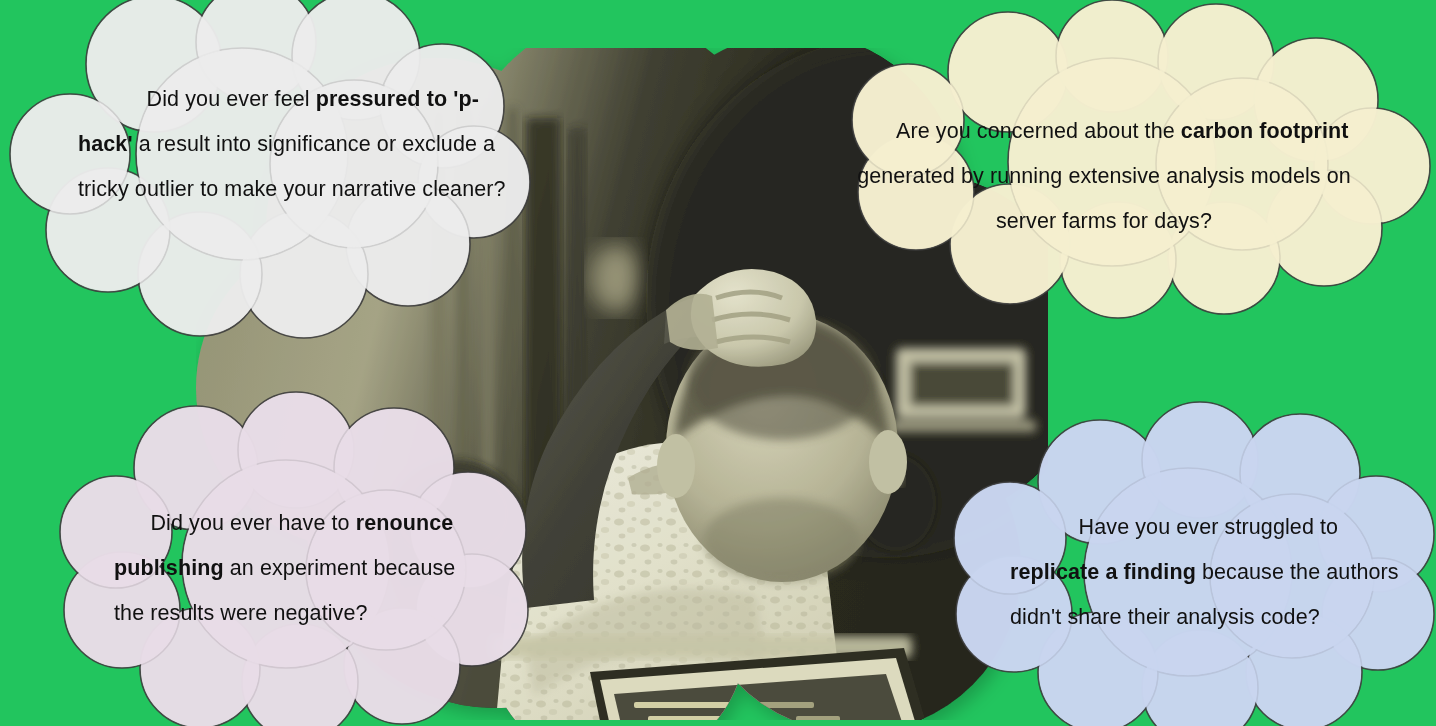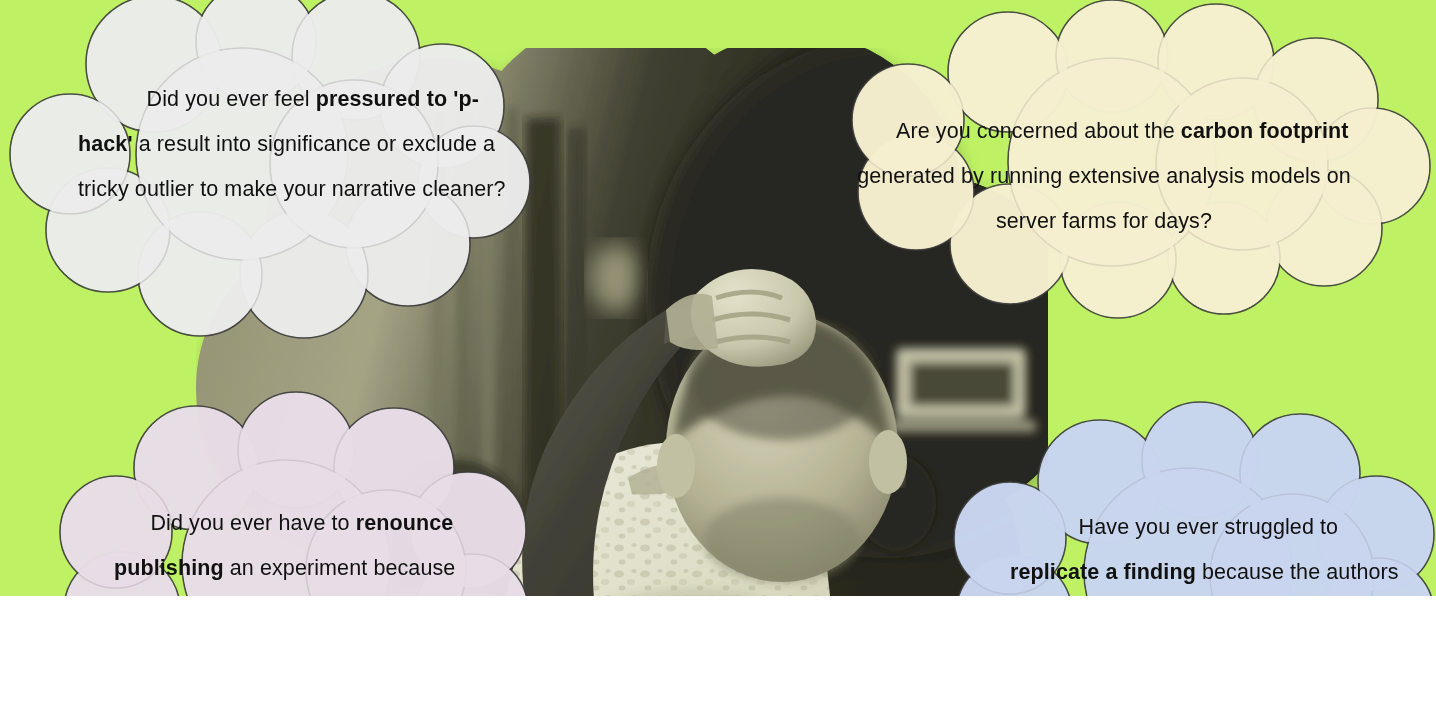--- a/index.html
+++ b/index.html
@@ -6,22 +6,22 @@
     margin: 0;
     padding: 0;
     background: #ffffff;
   }
   body {
     font-family: "Liberation Sans", sans-serif;
   }
   #stage {
     position: relative;
     width: 1436px;
-    height: 596px;
-    background: #bef264;
+    height: 726px;
+    background: #22c55e;
     overflow: hidden;
   }
 
   
   #photo-wrap {
     position: absolute;
     left: 196px;
     top: 48px;
     width: 852px;
     height: 672px;

